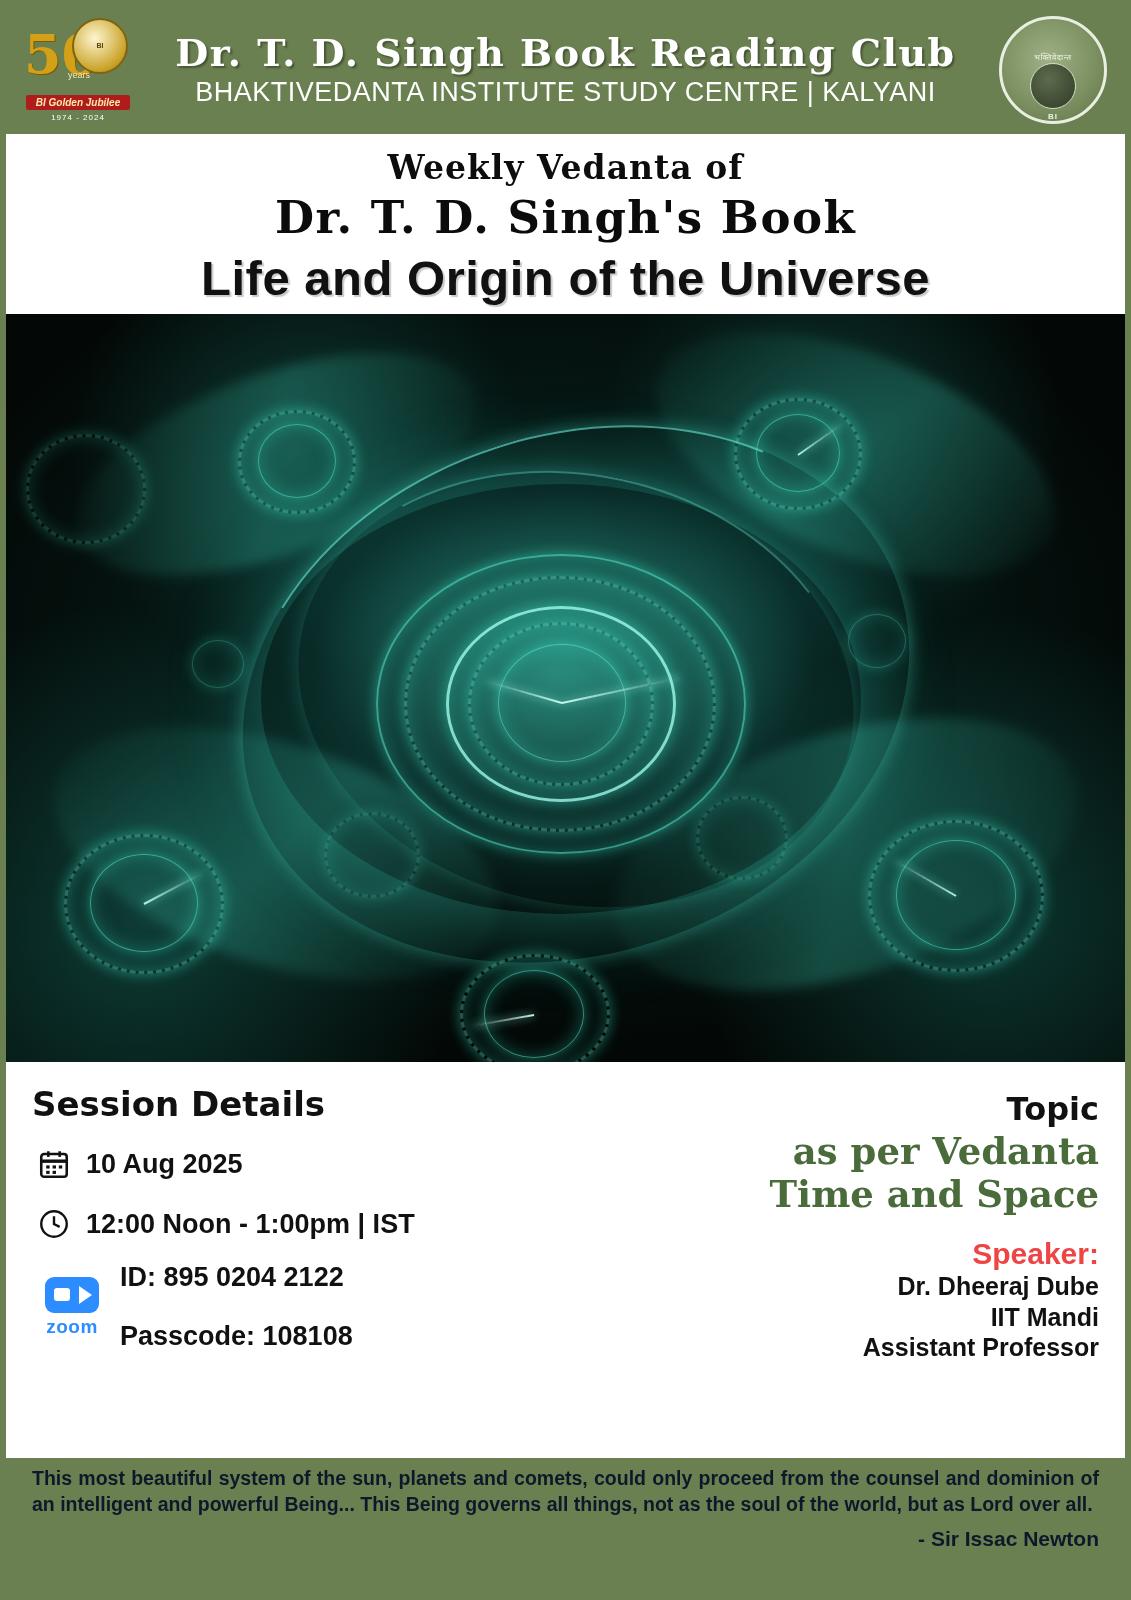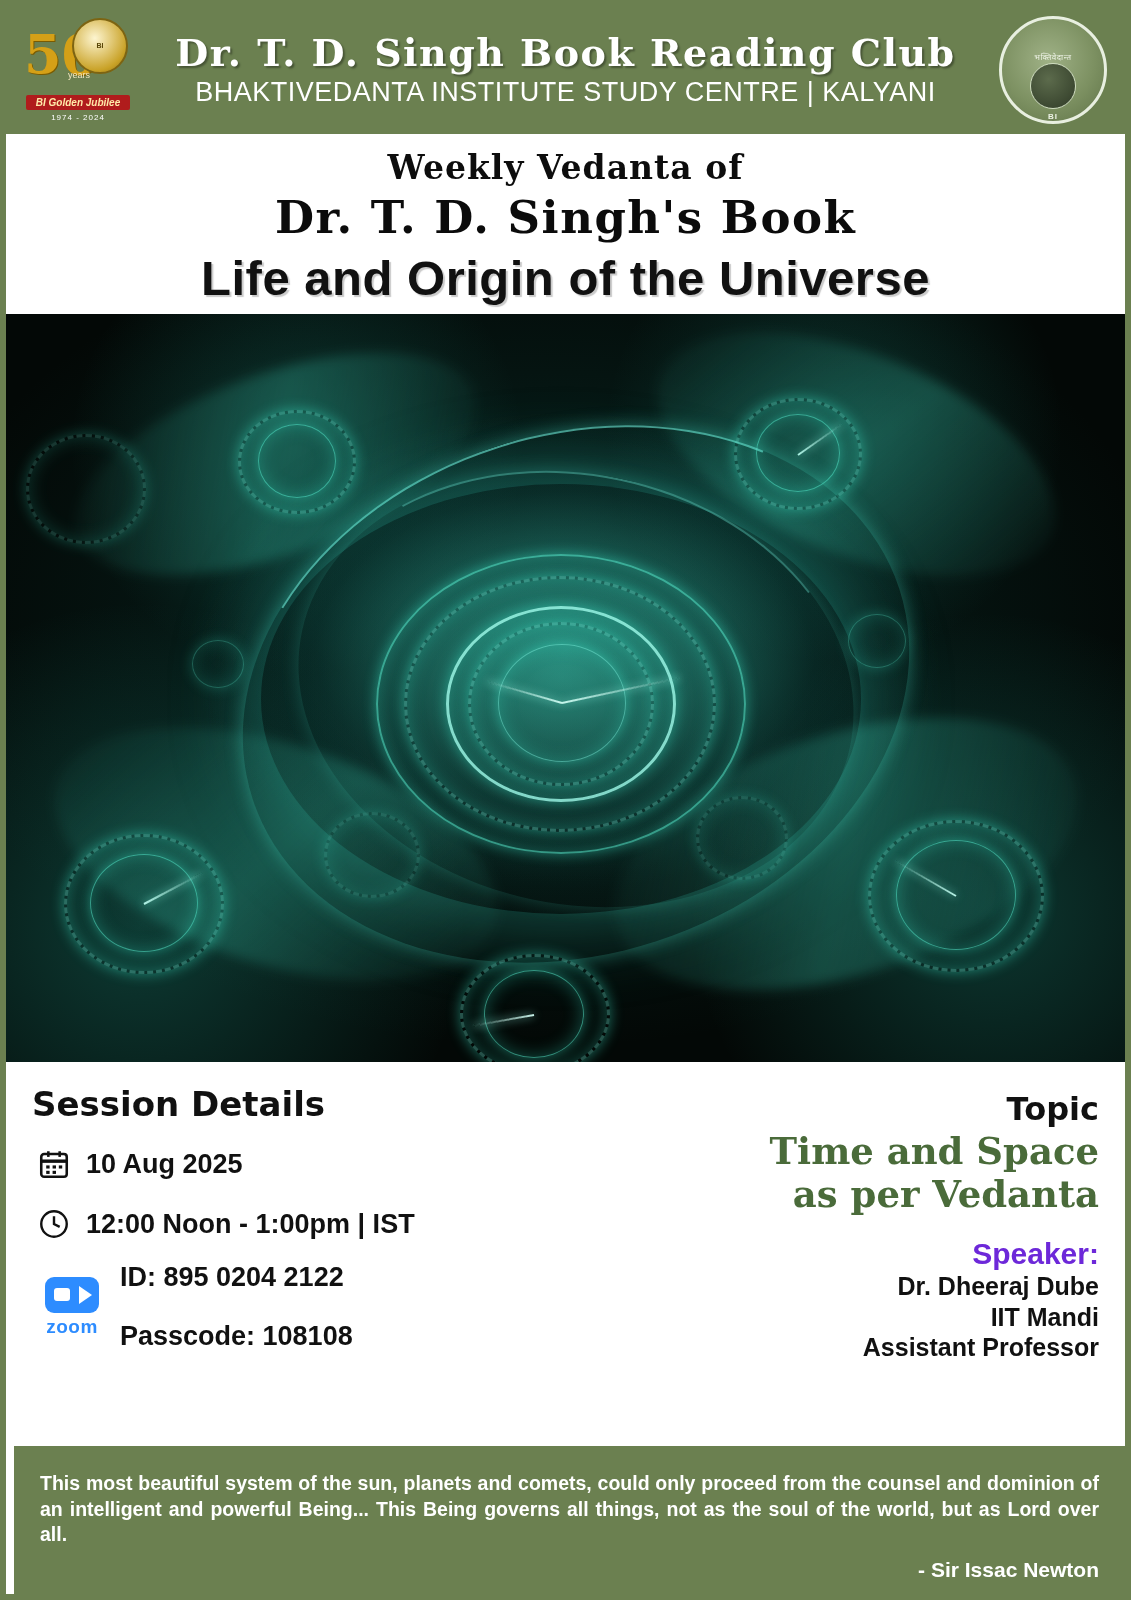--- a/index.html
+++ b/index.html
@@ -249,34 +249,34 @@
     font-family: "DejaVu Sans", sans-serif;
     font-size: 32px; font-weight: bold; color: #111;
     margin-bottom: 2px;
   }
   .topic-text {
     font-family: "DejaVu Serif", serif;
     font-size: 37px; font-weight: bold; color: #4a6b3a;
     line-height: 1.15;
   }
   .speaker-label {
-    font-size: 30px; font-weight: bold; color: #6d28d9;
+    font-size: 30px; font-weight: bold; color: #ef4444;
     margin-top: 22px;
   }
   .speaker-line {
     font-size: 25px; font-weight: bold; color: #111; line-height: 1.22;
   }
 
   
   .quote {
     position: absolute;
-    left: 8px; right: 0; bottom: 0;
+    left: 0; right: 0; bottom: 0;
     background: #6b8050;
-    color: #ffffff;
-    padding: 25px 26px 12px 26px;
+    color: #0f172a;
+    padding: 8px 26px 12px 26px;
     min-height: 136px;
   }
   .quote-text {
     font-size: 19.5px; font-weight: bold; line-height: 1.32;
     text-align: justify;
   }
   .quote-author {
     text-align: right;
     font-size: 21px; font-weight: bold;
     margin-top: 10px;
@@ -400,22 +400,22 @@
         </span>
         <span class="zoom-lines">
           <span class="zoom-line">ID: 895 0204 2122</span>
           <span class="zoom-line">Passcode: 108108</span>
         </span>
       </div>
     </div>
 
     <div class="details-right">
       <div class="topic-label">Topic</div>
+      <div class="topic-text">as per Vedanta</div>
       <div class="topic-text">Time and Space</div>
-      <div class="topic-text">as per Vedanta</div>
       <div class="speaker-label">Speaker:</div>
       <div class="speaker-line">Dr. Dheeraj Dube</div>
       <div class="speaker-line">IIT Mandi</div>
       <div class="speaker-line">Assistant Professor</div>
     </div>
   </div>
 
   <div class="quote">
     <div class="quote-text">This most beautiful system of the sun, planets and comets, could only proceed from the counsel and dominion of an intelligent and powerful Being... This Being governs all things, not as the soul of the world, but as Lord over all.</div>
     <div class="quote-author">- Sir Issac Newton</div>

